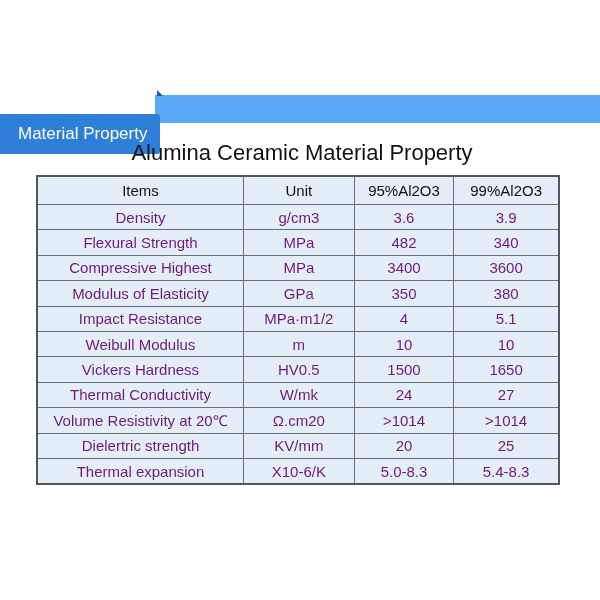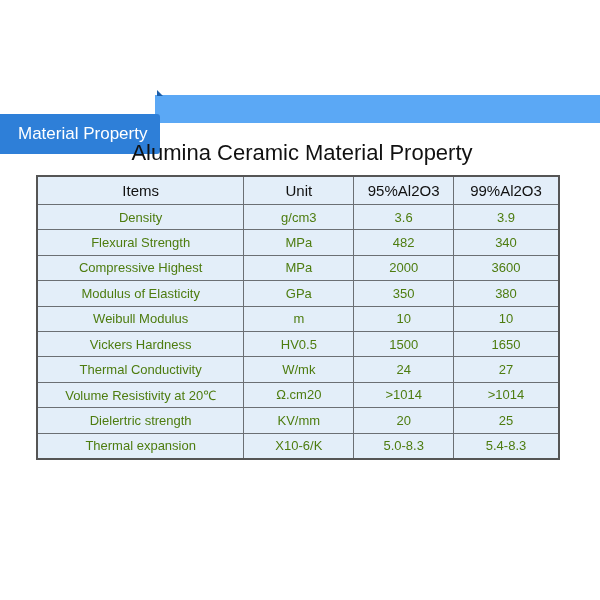--- a/index.html
+++ b/index.html
@@ -3,21 +3,21 @@
 <meta charset="utf-8">
 <style>
   html, body { margin:0; padding:0; }
   body { width:600px; height:600px; background:#ffffff; position:relative; overflow:hidden; font-family:"Liberation Sans", sans-serif; }
   .banner-bar { position:absolute; left:155px; top:95px; width:445px; height:28px; background:#5ba8f5; }
   .banner-tab { position:absolute; left:0; top:90px; width:160px; height:40px; background:#2e7fd8; border-radius:0 3px 3px 0;
     color:#ffffff; font-size:17px; line-height:40px; padding-left:18px; box-sizing:border-box;margin-top:24px; }
   .banner-notch { position:absolute; left:157px; top:90px; width:0; height:0; border-top:6px solid transparent; border-left:6px solid #1d5ea8; }
   .title { position:absolute; left:0; top:140px; width:604px; text-align:center; font-size:22px; color:#111; }
   table { position:absolute; left:36px; top:175px; border-collapse:collapse; width:524px; background:#e3eef9; }
-  td, th { border:1px solid #6b6f74; text-align:center; font-size:13px; color:#4d7c0f; height:24.4px; padding:0; font-weight:normal; }
+  td, th { border:1px solid #6b6f74; text-align:center; font-size:15px; color:#701a75; height:24.4px; padding:0; font-weight:normal; }
   th { font-size:15px; height:27px; color:#111; }
   table { border:2px solid #555; }
 </style>
 </head>
 <body>
 
 <div class="banner-bar"></div>
 <div class="banner-tab">Material Property</div>
 <div class="banner-notch"></div>
 
@@ -47,28 +47,34 @@
       </tr>
       <tr>
         <td>Flexural Strength</td>
         <td>MPa</td>
         <td>482</td>
         <td>340</td>
       </tr>
       <tr>
         <td>Compressive Highest</td>
         <td>MPa</td>
-        <td>2000</td>
+        <td>3400</td>
         <td>3600</td>
       </tr>
       <tr>
         <td>Modulus of Elasticity</td>
         <td>GPa</td>
         <td>350</td>
         <td>380</td>
+      </tr>
+      <tr>
+        <td>Impact Resistance</td>
+        <td>MPa·m1/2</td>
+        <td>4</td>
+        <td>5.1</td>
       </tr>
       <tr>
         <td>Weibull Modulus</td>
         <td>m</td>
         <td>10</td>
         <td>10</td>
       </tr>
       <tr>
         <td>Vickers Hardness</td>
         <td>HV0.5</td>

